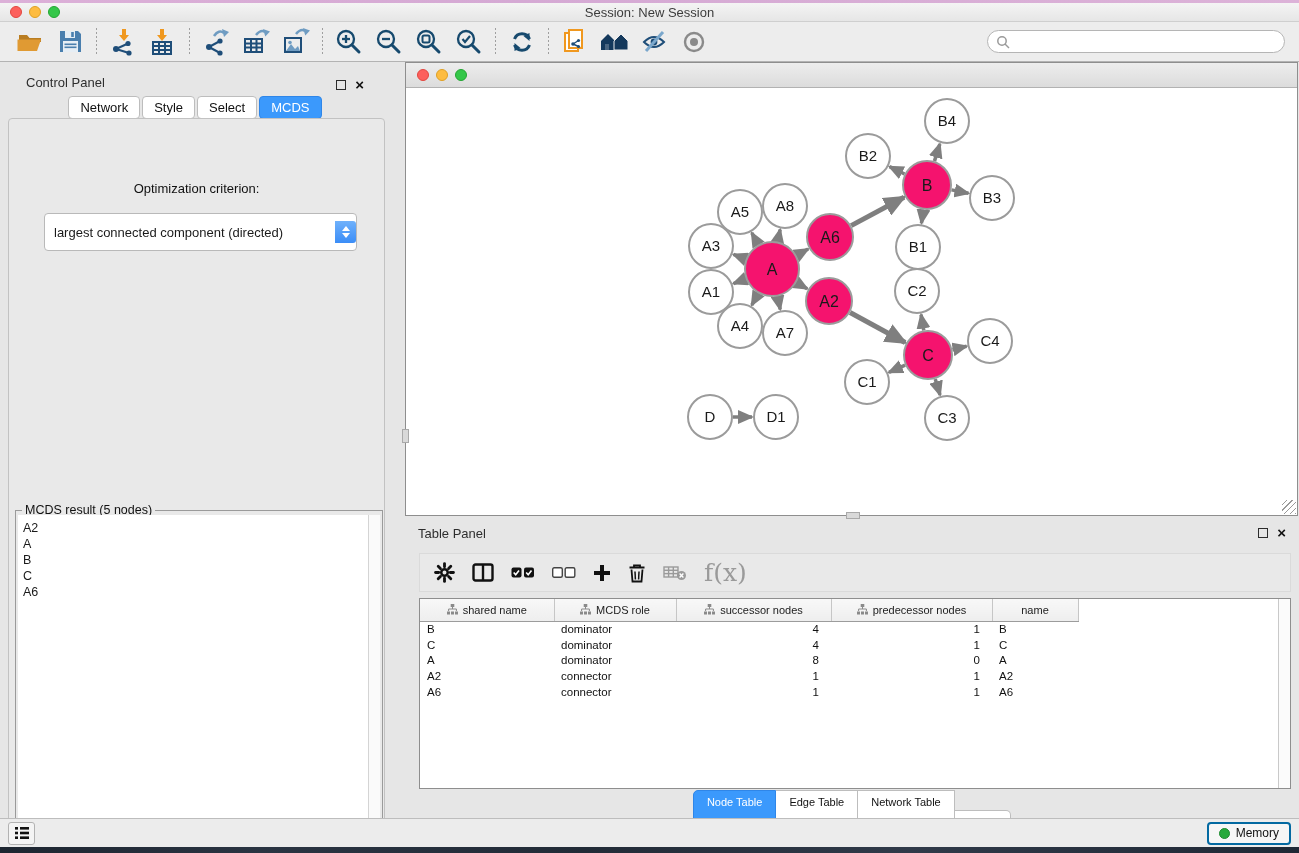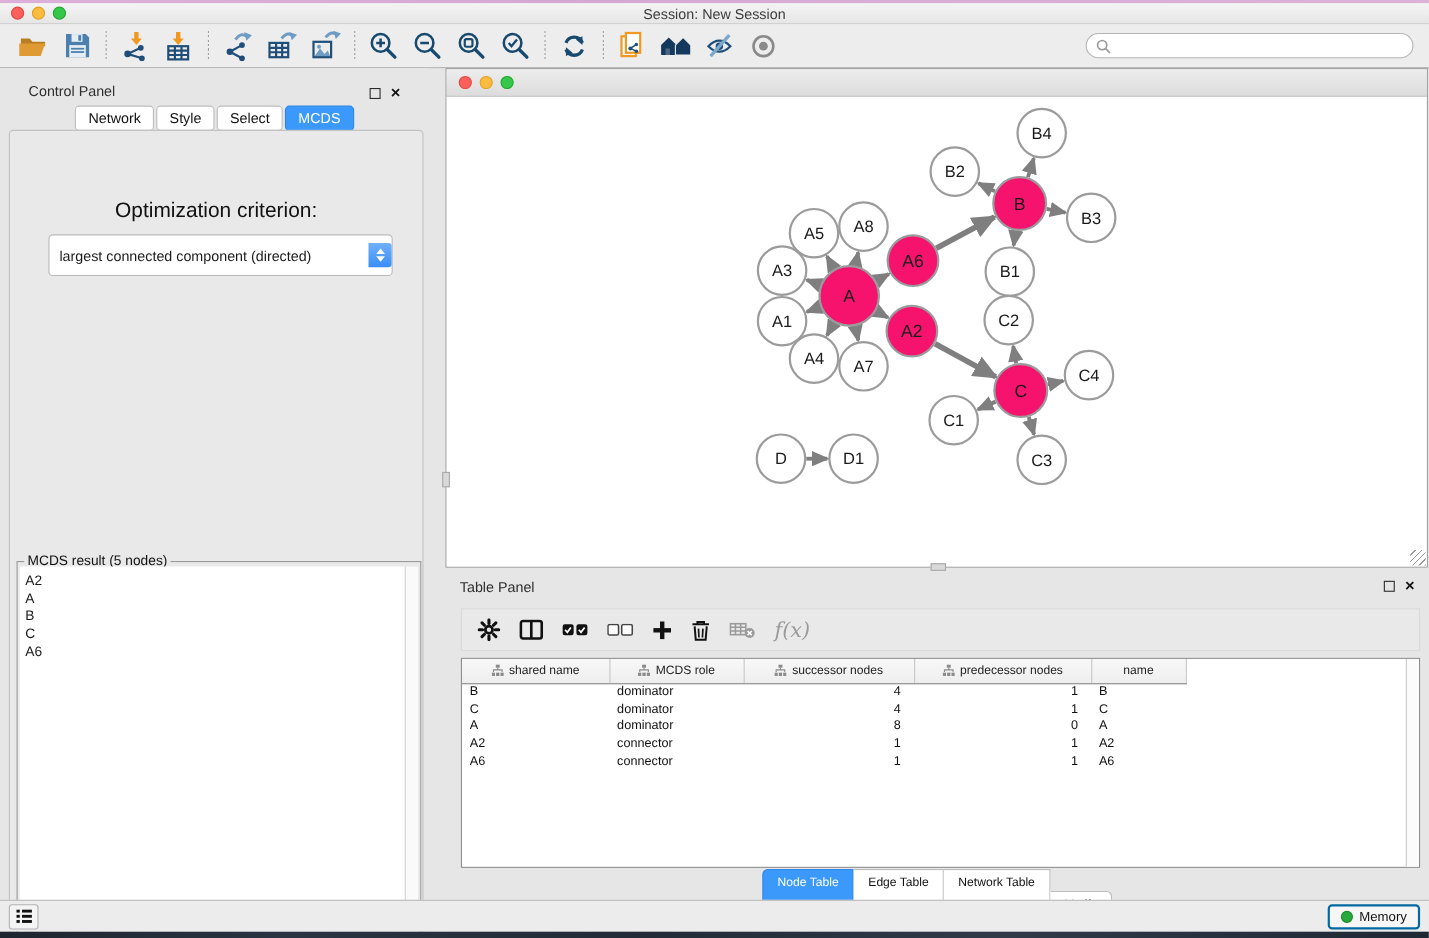--- a/index.html
+++ b/index.html
@@ -37,21 +37,21 @@
   .panel-head .ph-title { font-size:13px; color:#2e2e2e; }
   .ph-btns { margin-left:auto; display:flex; gap:9px; align-items:center; }
   .float-box { width:10px; height:10px; border:1.6px solid #2c2c2c; }
   .close-x { font-size:15px; font-weight:bold; color:#111; line-height:10px; }
   .cp-tabs { position:absolute; left:0; top:34px; width:390px; display:flex; justify-content:center; gap:2px; }
   .cp-tab { border:1px solid #bdbdbd; background:#fff; border-radius:4px; font-size:13px;
     padding:3px 11px; color:#111; }
   .cp-tab.selected { background:#3b99fc; border-color:#2f86e8; color:#fff; }
   .cp-body { position:absolute; left:8px; top:56px; width:377px; height:750px;
     border:1px solid #c2c2c2; border-radius:4px; background:#e9e9e9; }
-  .opt-label { position:absolute; left:0; top:62px; width:100%; text-align:center; font-size:19px; color:#111; }
+  .opt-label { position:absolute; left:0; top:62px; width:100%; text-align:center; font-size:13px; color:#111; }
   .criterion { position:absolute; left:35px; top:94px; width:313px; height:38px;
     background:#fff; border:1px solid #b9b9b9; border-radius:4px;
     display:flex; align-items:center; font-size:13px; }
   .criterion .crit-text { padding-left:9px; flex:1; white-space:nowrap; overflow:hidden; }
   .stepper { width:21px; height:22px; border-radius:0 3px 3px 0;
     background:linear-gradient(#6fb1fb,#3b8df7); display:flex; flex-direction:column;
     align-items:center; justify-content:center; gap:2px; }
   .stepper .tri-up { width:0; height:0; border-left:4px solid transparent; border-right:4px solid transparent; border-bottom:5px solid #fff; }
   .stepper .tri-dn { width:0; height:0; border-left:4px solid transparent; border-right:4px solid transparent; border-top:5px solid #fff; }
   .cp-buttons { position:absolute; left:0; top:128px; width:100%; display:flex; justify-content:center; gap:14px; }
@@ -81,21 +81,21 @@
   .net-handle-bottom { position:absolute; bottom:-4px; left:440px; width:14px; height:7px;
     background:#d9d9d9; border:1px solid #a9a9a9; }
 
   
   .table-panel { position:absolute; left:405px; top:520px; width:894px; height:298px; background:#e6e6e6; }
   .tp-head { height:26px; display:flex; align-items:center; padding:0 13px; }
   .tp-head .ph-title { font-size:13px; color:#2e2e2e; }
   .tp-toolbar { position:absolute; left:14px; top:33px; width:872px; height:39px;
     background:#e9e9e9; border:1px solid #dadada; display:flex; align-items:center; gap:17px; padding:0 14px; }
   .tp-icon { display:flex; align-items:center; justify-content:center; }
-  .fx { font-family:"DejaVu Serif", serif; font-style:italic; font-size:19px; color:#9a9a9a; }
+  .fx { font-family:"DejaVu Serif", serif; font-size:25px; color:#9a9a9a; }
   .table-wrap { position:absolute; left:14px; top:78px; width:872px; height:191px;
     border:1px solid #8e8e8e; background:#fff; overflow:hidden; }
   table.nodetable { border-collapse:collapse; table-layout:fixed; }
   .nodetable th { height:22px; background:linear-gradient(#f8f8f8,#eeeeee);
     border-right:1px solid #c6c6c6; border-bottom:1px solid #9c9c9c;
     font-size:11px; font-weight:normal; color:#222; text-align:center; vertical-align:middle; }
   .nodetable th .hdr-inner { display:flex; align-items:center; justify-content:center; gap:5px; }
   .nodetable td { height:15.7px; font-size:11.5px; color:#111; padding:0 12px 0 7px; white-space:nowrap; }
   .nodetable td.al-right { text-align:right; }
   .nodetable td.al-left { text-align:left; }

